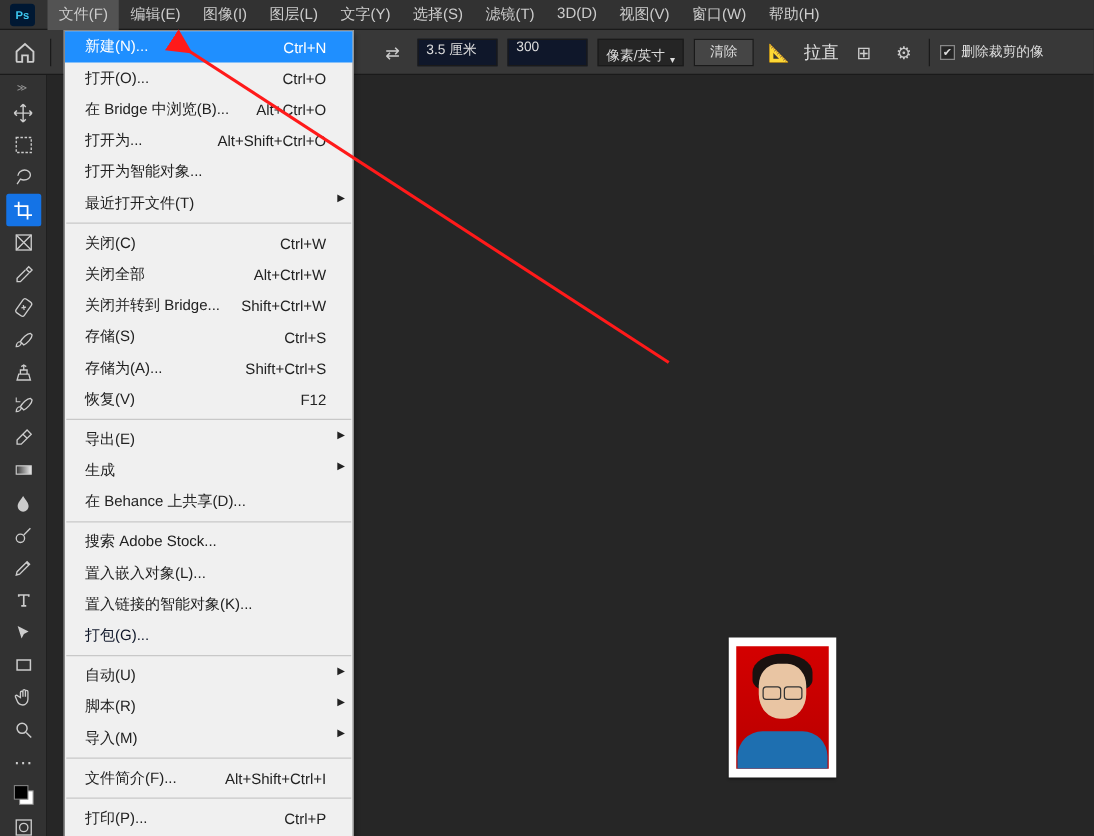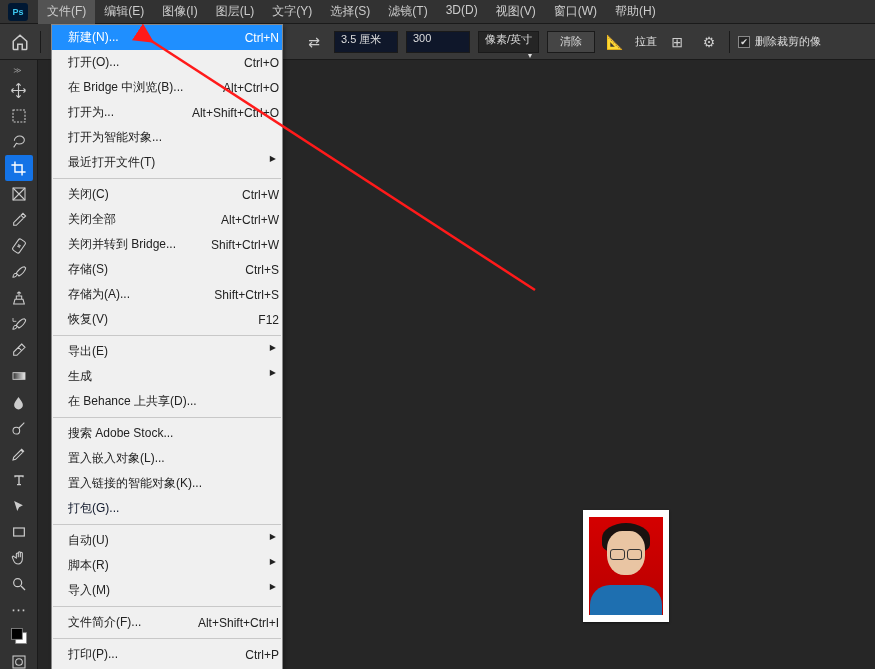--- a/index.html
+++ b/index.html
@@ -73,21 +73,20 @@
   .ob-select {
     background: #252525;
     border: 1px solid #1a1a1a;
     color: #ddd;
     height: 22px;
     padding: 0 6px;
     font-size: 11px;
     display: flex;
     align-items: flex-end;
     gap: 4px;
-    flex-direction: column;
   }
   .ob-btn {
     background: #454545;
     border: 1px solid #1a1a1a;
     color: #ddd;
     height: 22px;
     padding: 0 12px;
     font-size: 11px;
     display: flex;
     align-items: center;
@@ -210,21 +209,21 @@
     color: #222;
     border: 1px solid #888;
     z-index: 100;
     font-size: 12px;
     box-shadow: 2px 2px 4px rgba(0,0,0,0.3);
   }
   .dd-row {
     display: flex;
     align-items: center;
     justify-content: space-between;
-    padding: 4px 3px 4px 16px;
+    padding: 4px 21px 4px 16px;
     cursor: default;
     position: relative;
   }
   .dd-row.sel { background: #1f8fff; color: #fff; }
   .dd-row.disabled { color: #0f172a; }
   .dd-row .label { white-space: nowrap; }
   .dd-row .shortcut { font-size: 12px; }
   .dd-row .sub::after {
     content: "▶";
     font-size: 8px;
@@ -275,21 +274,21 @@
   <div style="width:245px"></div>
   <div class="ob-icon">⇄</div>
   <div class="ob-input">3.5 厘米</div>
   <div class="ob-input">300</div>
   <div class="ob-select">
       <span>像素/英寸</span>
       <span style="font-size:8px">▾</span>
     </div>
   <div class="ob-btn">清除</div>
   <div class="ob-icon">📐</div>
-  <span style="font-size:11px">拉直</span>
+  <span style="font-size:14px">拉直</span>
   <div class="ob-icon">⊞</div>
   <div class="ob-icon">⚙</div>
   <div class="sep-v"></div>
   <div class="checkbox-cell">
     <div class="cb">✔</div>
     <span>删除裁剪的像</span>
   </div>
 </div>
 
 <div class="main">

